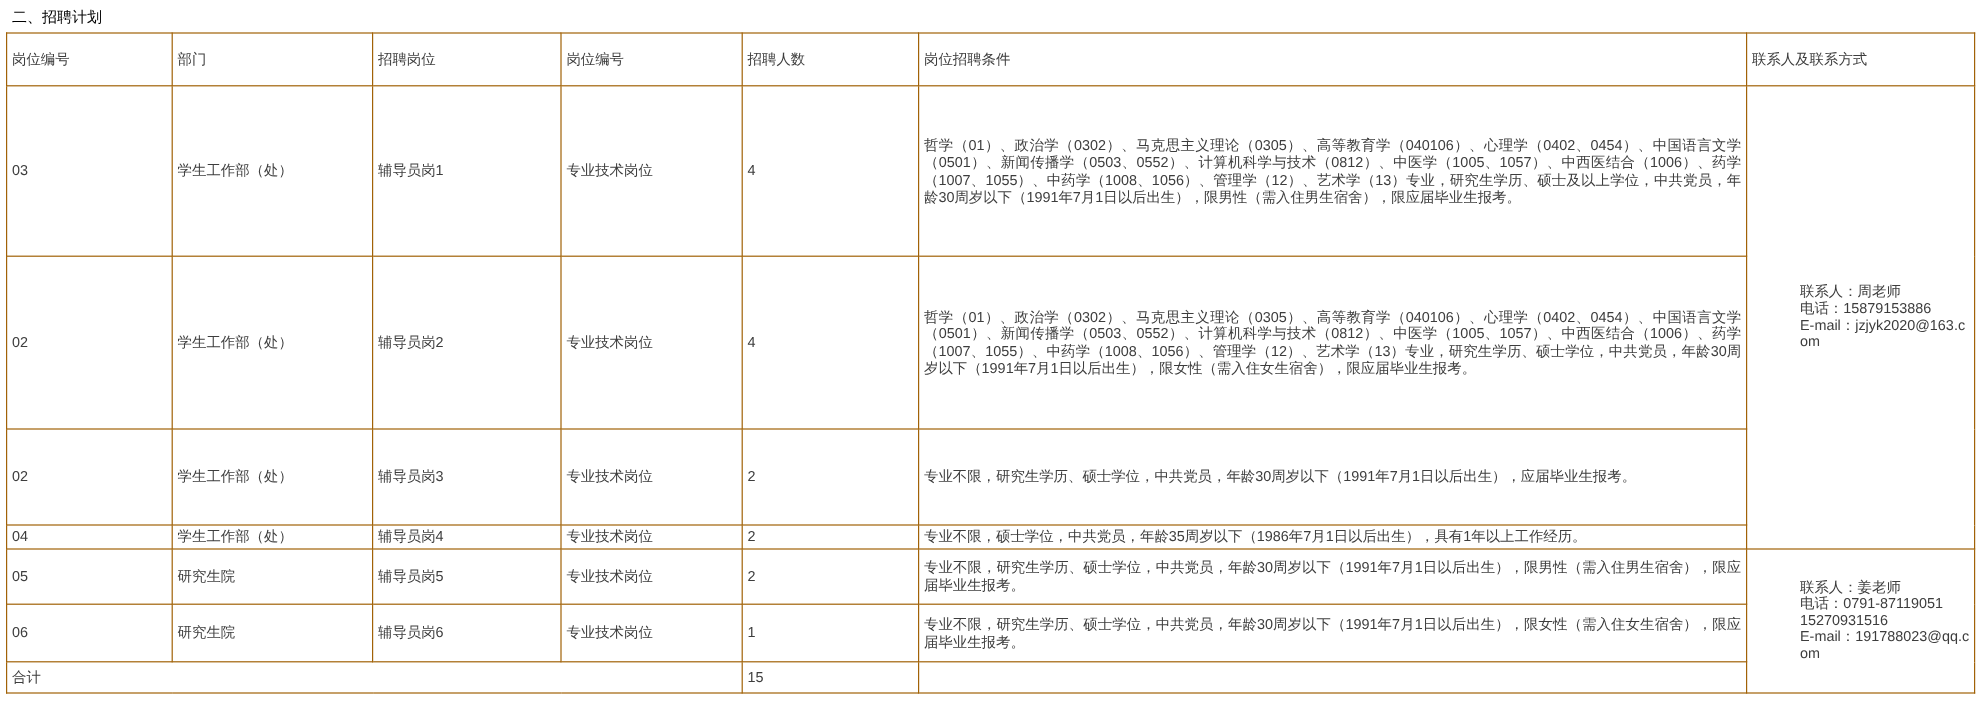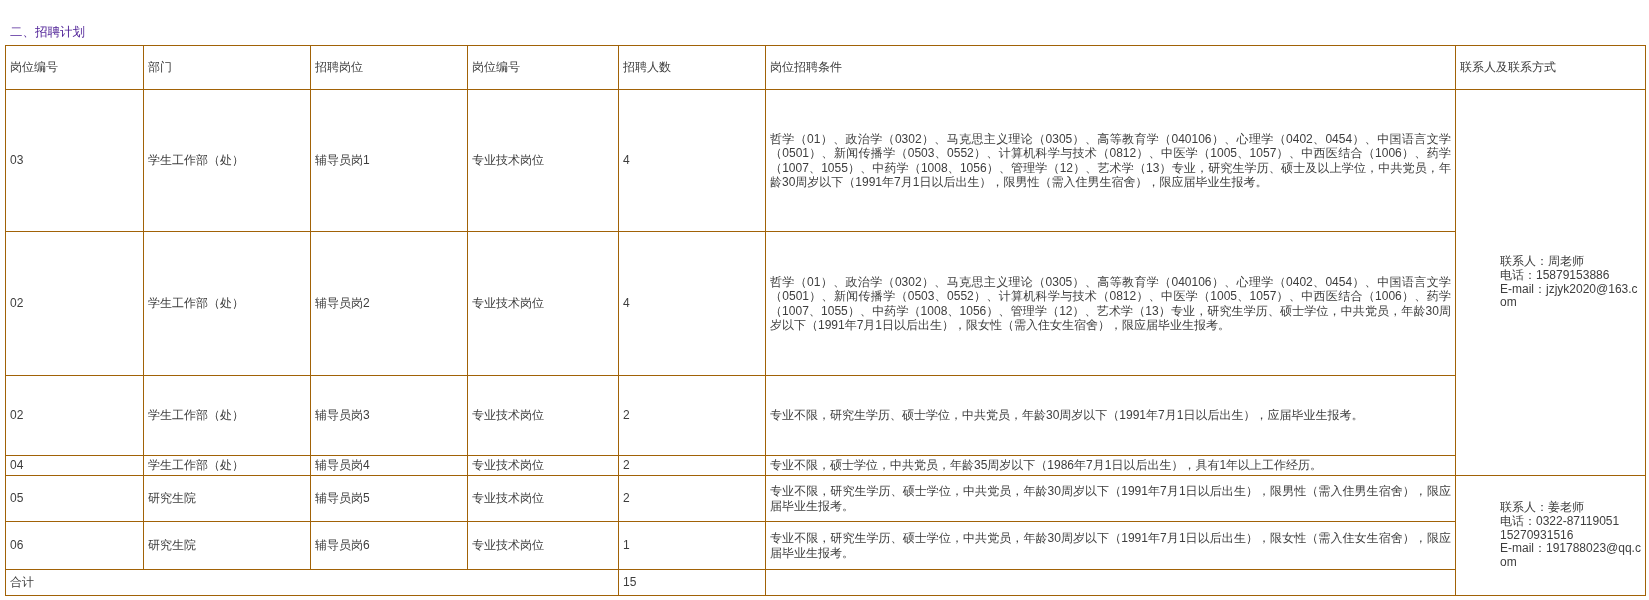--- a/index.html
+++ b/index.html
@@ -3,22 +3,22 @@
 <meta charset="utf-8">
 <style>
   html,body { margin:0; padding:0; background:#ffffff; }
   body {
     font-family:"Liberation Sans","DejaVu Sans",sans-serif;
     color:#3d3d3d;
     width:1649px; height:600px; overflow:hidden;
   }
   .title {
     font-size:12.5px;
-    padding:24px 0 4px 10px;
-    color:#4c1d95;
+    padding:6px 0 4px 10px;
+    color:#000000;
   }
   table.recruit {
     border-collapse:collapse;
     table-layout:fixed;
     width:1640px;
     margin-left:5px;
     font-size:12px;
   }
   th, td {
     border:1px solid #a16207;
@@ -104,21 +104,21 @@
 
   <tr style="height:46px">
     <td>05</td>
     <td>研究生院</td>
     <td>辅导员岗5</td>
     <td>专业技术岗位</td>
     <td>2</td>
     <td class="cond">专业不限，研究生学历、硕士学位，中共党员，年龄30周岁以下（1991年7月1日以后出生），限男性（需入住男生宿舍），限应届毕业生报考。</td>
     <td rowspan="3">
       <span class="contact-line">联系人：姜老师</span>
-      <span class="contact-line">电话：0322-87119051</span>
+      <span class="contact-line">电话：0791-87119051</span>
       <span class="contact-line">15270931516</span>
       <span class="contact-line">E-mail：191788023@qq.com</span>
     </td>
   </tr>
 
   <tr style="height:48px">
     <td>06</td>
     <td>研究生院</td>
     <td>辅导员岗6</td>
     <td>专业技术岗位</td>

